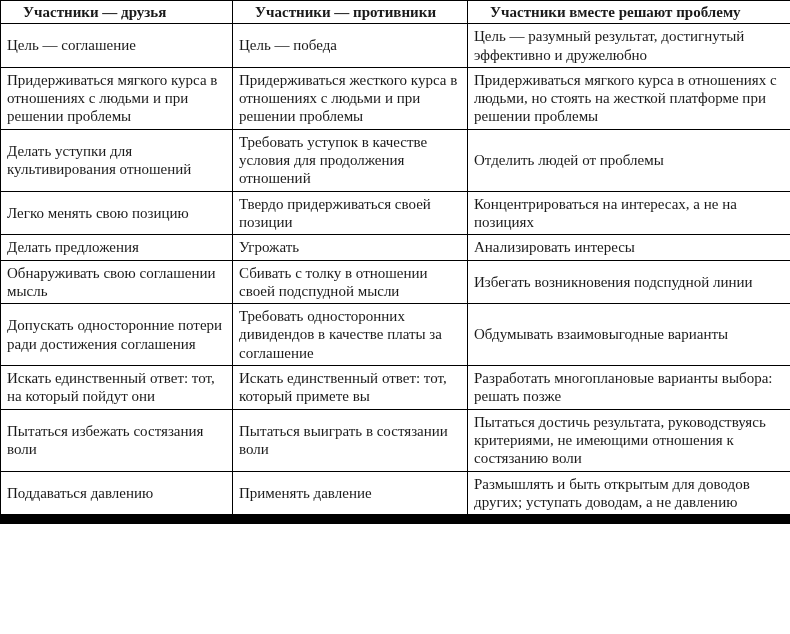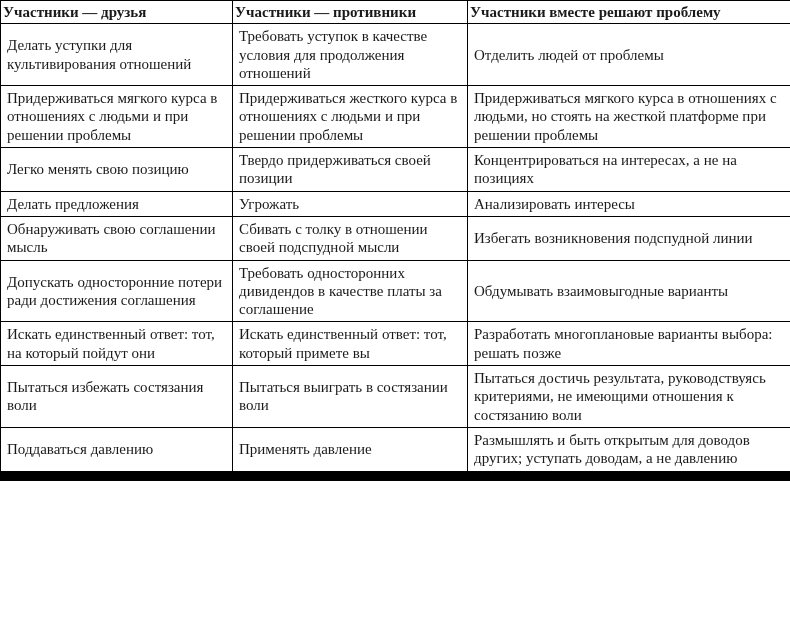--- a/index.html
+++ b/index.html
@@ -22,21 +22,21 @@
     padding: 3px 6px;
     font-size: 15px;
     line-height: 1.22;
     color: #1a1a1a;
     vertical-align: middle;
     text-align: left;
     word-wrap: break-word;
   }
   table.comparison th {
     font-weight: bold;
-    padding: 2px 2px;
+    padding: 2px 22px;
   }
   .bottom-bar {
     width: 790px;
     height: 9px;
     background: #000000;
   }
 </style>
 </head>
 <body>
 
@@ -48,28 +48,33 @@
   </colgroup>
   <thead>
     <tr>
       <th>Участники — друзья</th>
       <th>Участники — противники</th>
       <th>Участники вместе решают проблему</th>
     </tr>
   </thead>
   <tbody>
     <tr>
-      <td>Делать уступки для культивирования отношений</td>
-      <td>Требовать уступок в качестве условия для продолжения отношений</td>
-      <td>Отделить людей от проблемы</td>
+      <td>Цель — соглашение</td>
+      <td>Цель — победа</td>
+      <td>Цель — разумный результат, достигнутый эффективно и дружелюбно</td>
     </tr>
     <tr>
       <td>Придерживаться мягкого курса в отношениях с людьми и при решении проблемы</td>
       <td>Придерживаться жесткого курса в отношениях с людьми и при решении проблемы</td>
       <td>Придерживаться мягкого курса в отношениях с людьми, но стоять на жесткой платформе при решении проблемы</td>
+    </tr>
+    <tr>
+      <td>Делать уступки для культивирования отношений</td>
+      <td>Требовать уступок в качестве условия для продолжения отношений</td>
+      <td>Отделить людей от проблемы</td>
     </tr>
     <tr>
       <td>Легко менять свою позицию</td>
       <td>Твердо придерживаться своей позиции</td>
       <td>Концентрироваться на интересах, а не на позициях</td>
     </tr>
     <tr>
       <td>Делать предложения</td>
       <td>Угрожать</td>
       <td>Анализировать интересы</td>

